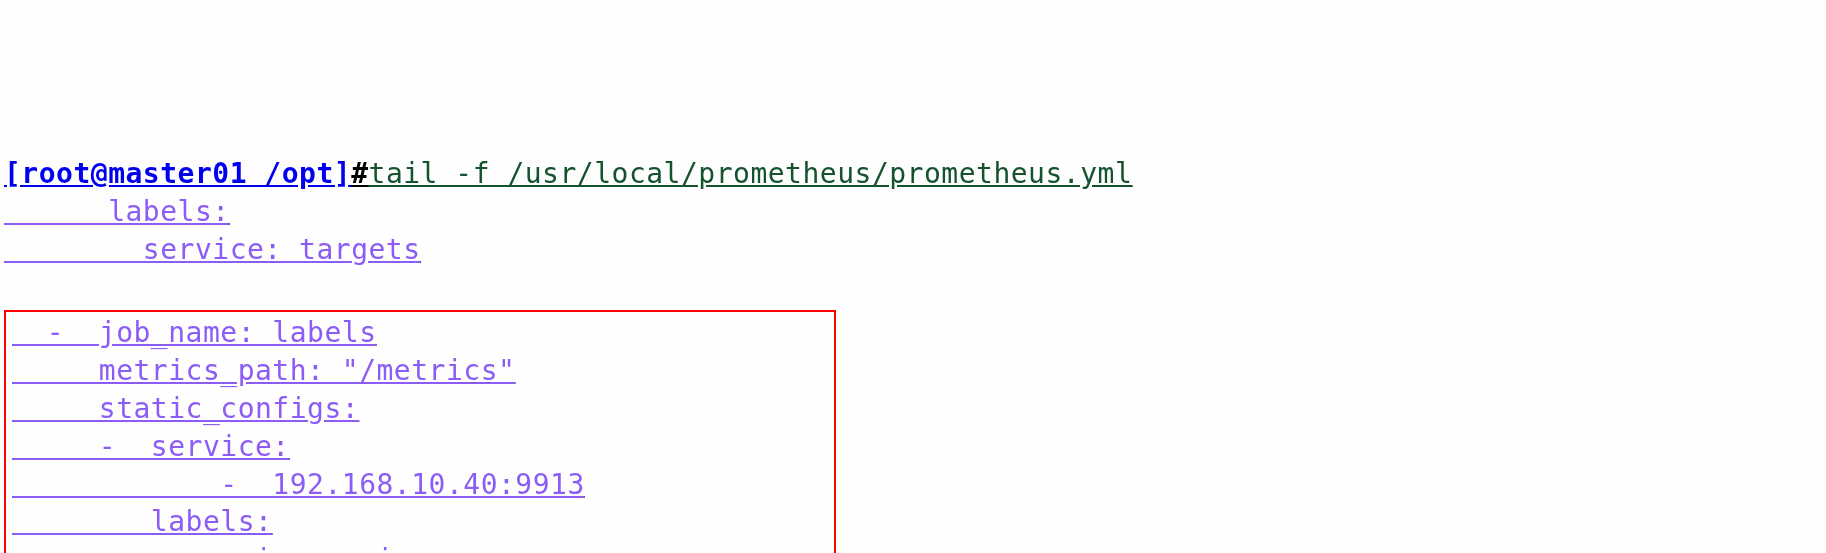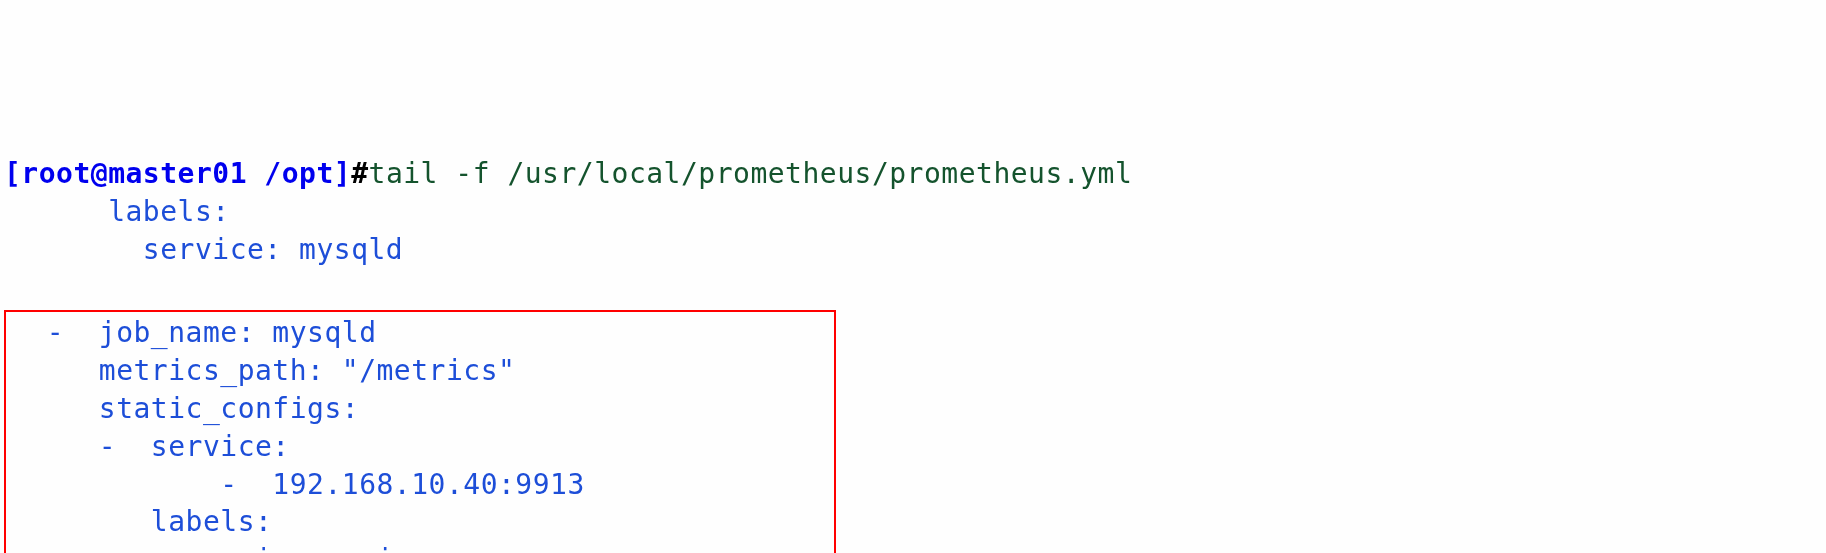--- a/index.html
+++ b/index.html
@@ -1,18 +1,19 @@
 <!DOCTYPE html>
 <html><head>
   <meta charset="utf-8">
   <style>
     * {
       margin: 0;
       padding: 0;
       box-sizing: border-box;
+      text-decoration: underline;
     }
     body {
       background: #fefefe;
       font-family: "DejaVu Sans Mono", "Liberation Mono", "Consolas", monospace;
       font-size: 28px;
       line-height: 1.35;
       padding: 4px;
       white-space: pre;
       color: #000;
       letter-spacing: 0.5px;
@@ -30,39 +31,39 @@
       font-weight: bold;
     }
     .prompt-hash {
       color: #000;
       font-weight: bold;
     }
     .command {
       color: #14532d;
     }
     .output {
-      color: #1d4ed8;
+      color: #8b5cf6;
     }
     .highlight-box {
       border: 2.5px solid #ff0000;
       display: inline-block;
       padding: 2px 6px 2px 6px;
       margin-top: 4px;
     }
   </style>
 </head>
 <body>
 
 
 
 <span><span class="prompt-bracket">[</span><span class="prompt-user">root@master01</span><span class="prompt-path"> /opt</span><span class="prompt-bracket">]</span><span class="prompt-hash">#</span></span><span class="command">tail -f /usr/local/prometheus/prometheus.yml</span>
 <span class="output">      labels:</span>
-<span class="output">        service: mysqld</span>
+<span class="output">        service: targets</span>
 <span class="output"></span>
-<div class="highlight-box"><span class="output">  -  job_name: mysqld</span>
+<div class="highlight-box"><span class="output">  -  job_name: labels</span>
 <span class="output">     metrics_path: "/metrics"</span>
 <span class="output">     static_configs:</span>
 <span class="output">     -  service:</span>
 <span class="output">            -  192.168.10.40:9913</span>
 <span class="output">        labels:</span>
 <span class="output">          service: nginx</span>                       </div>
 
 
 
 

